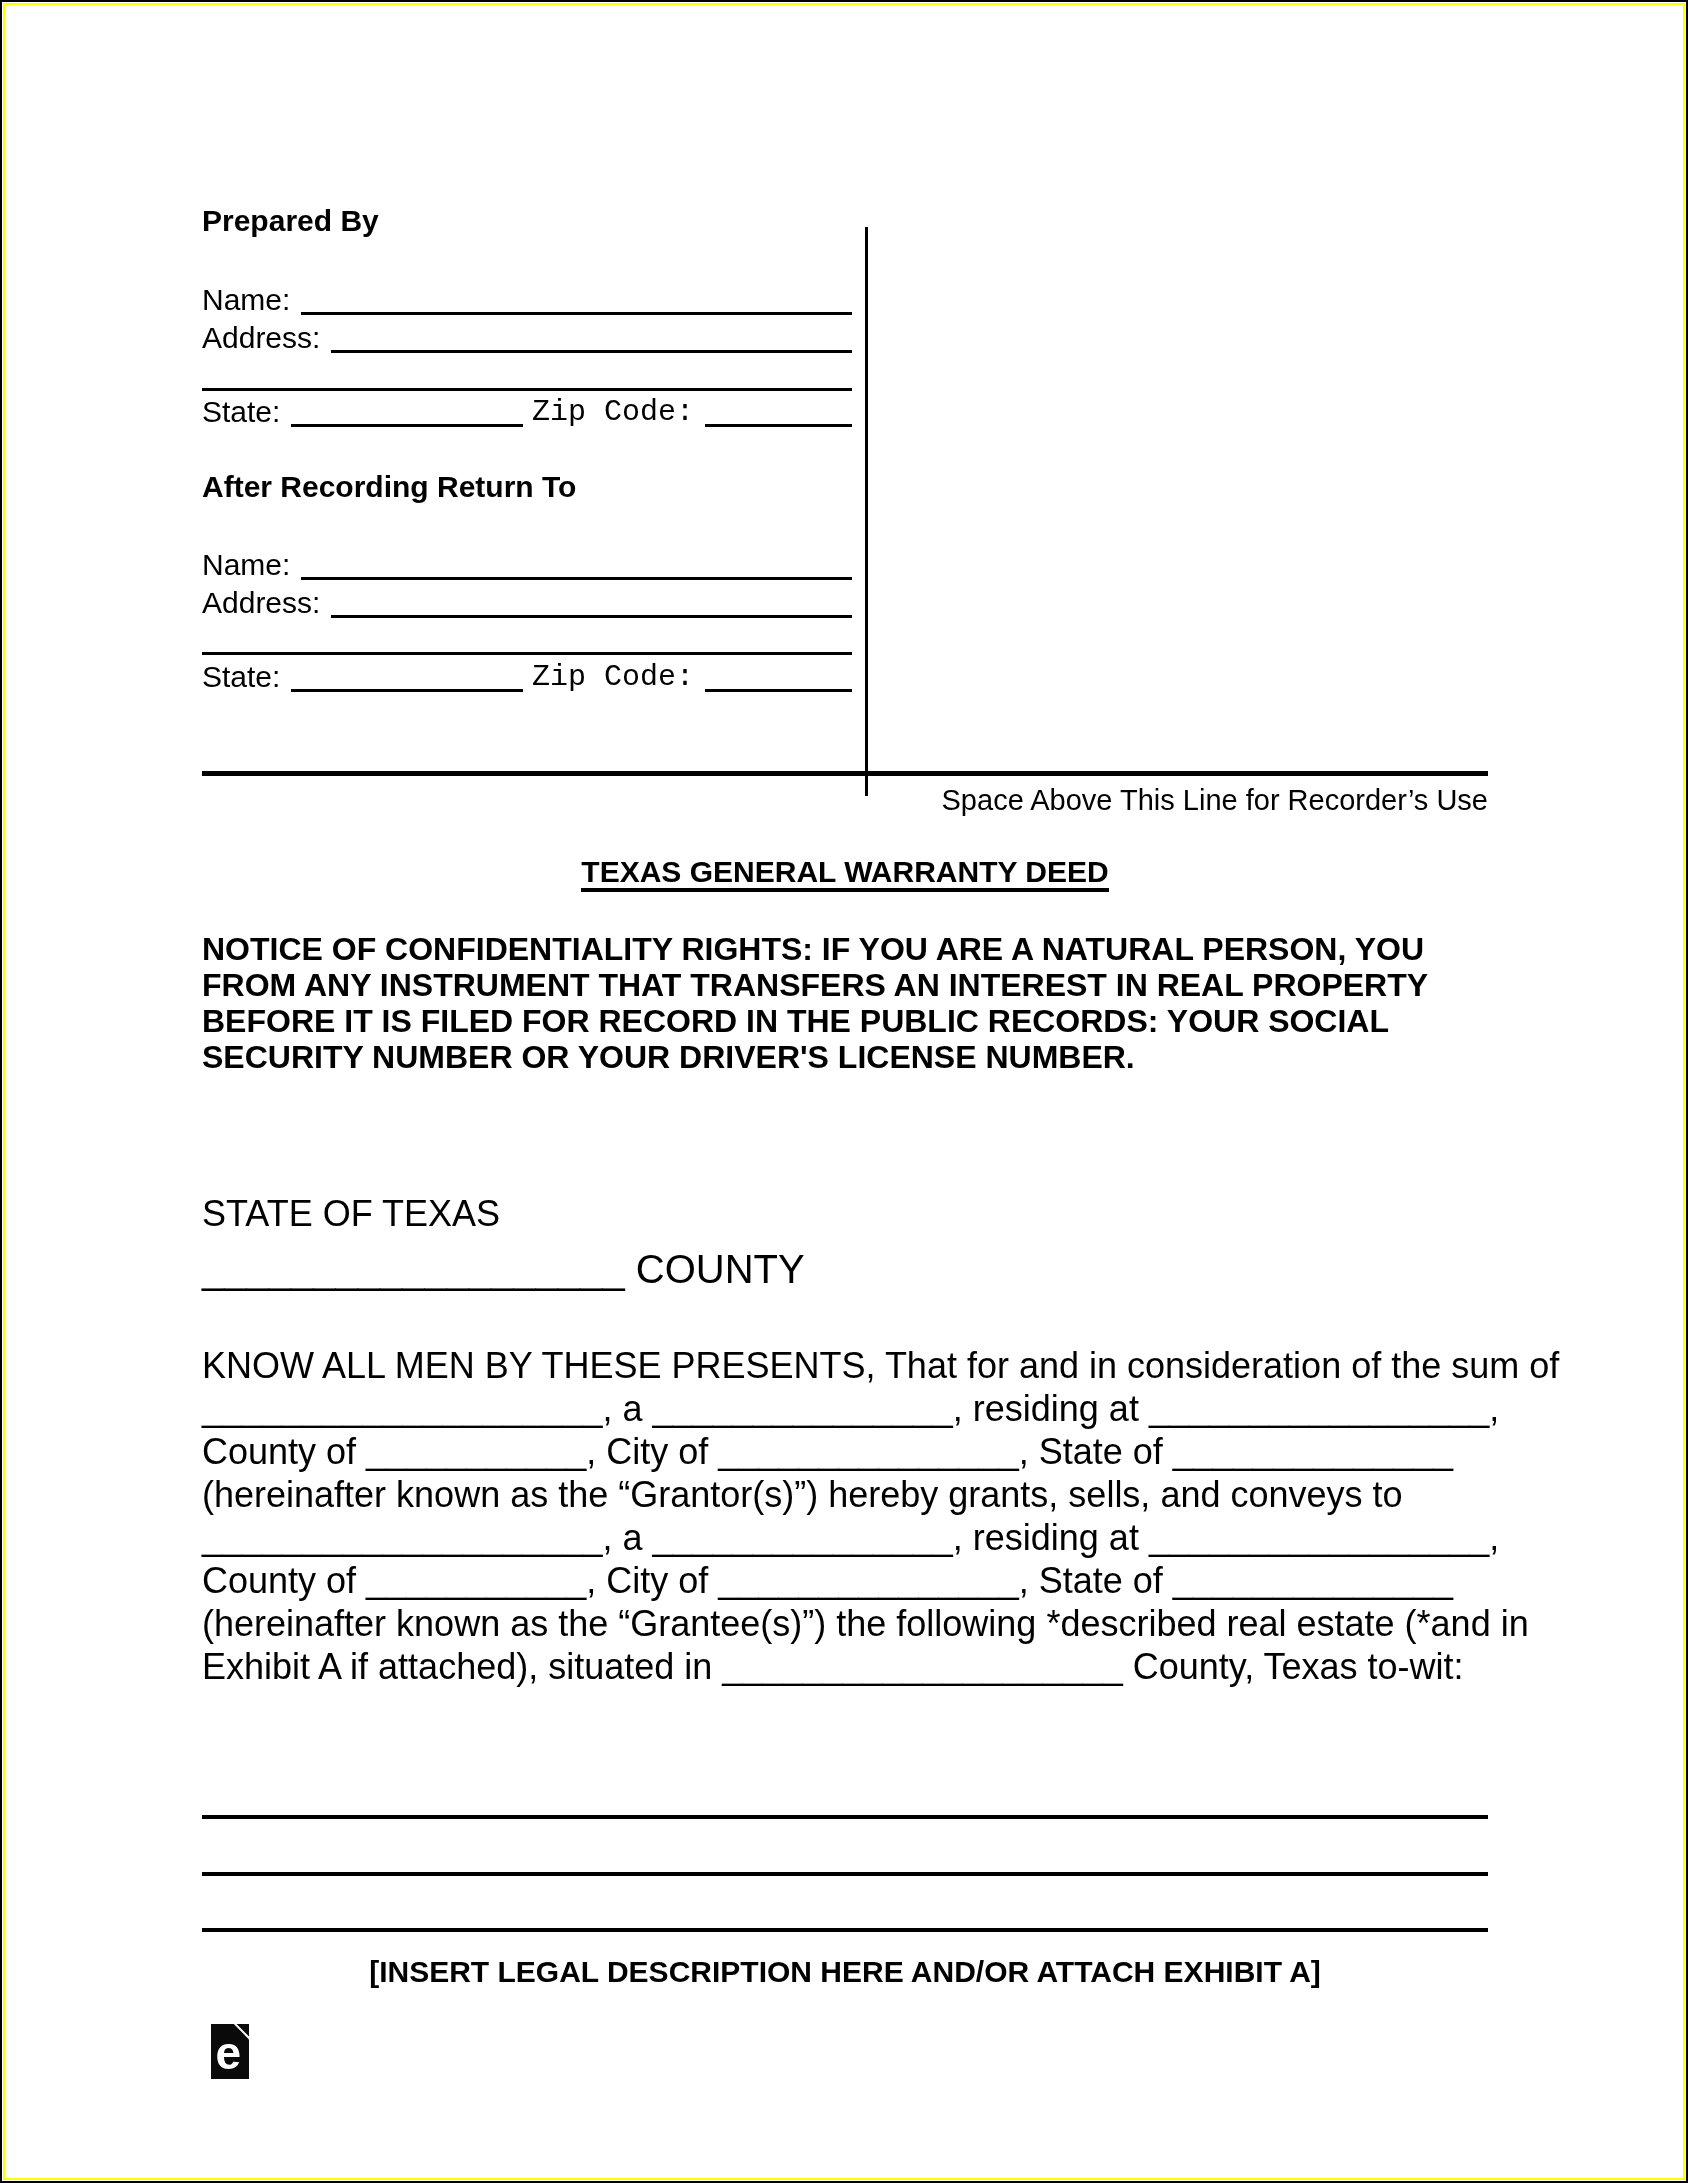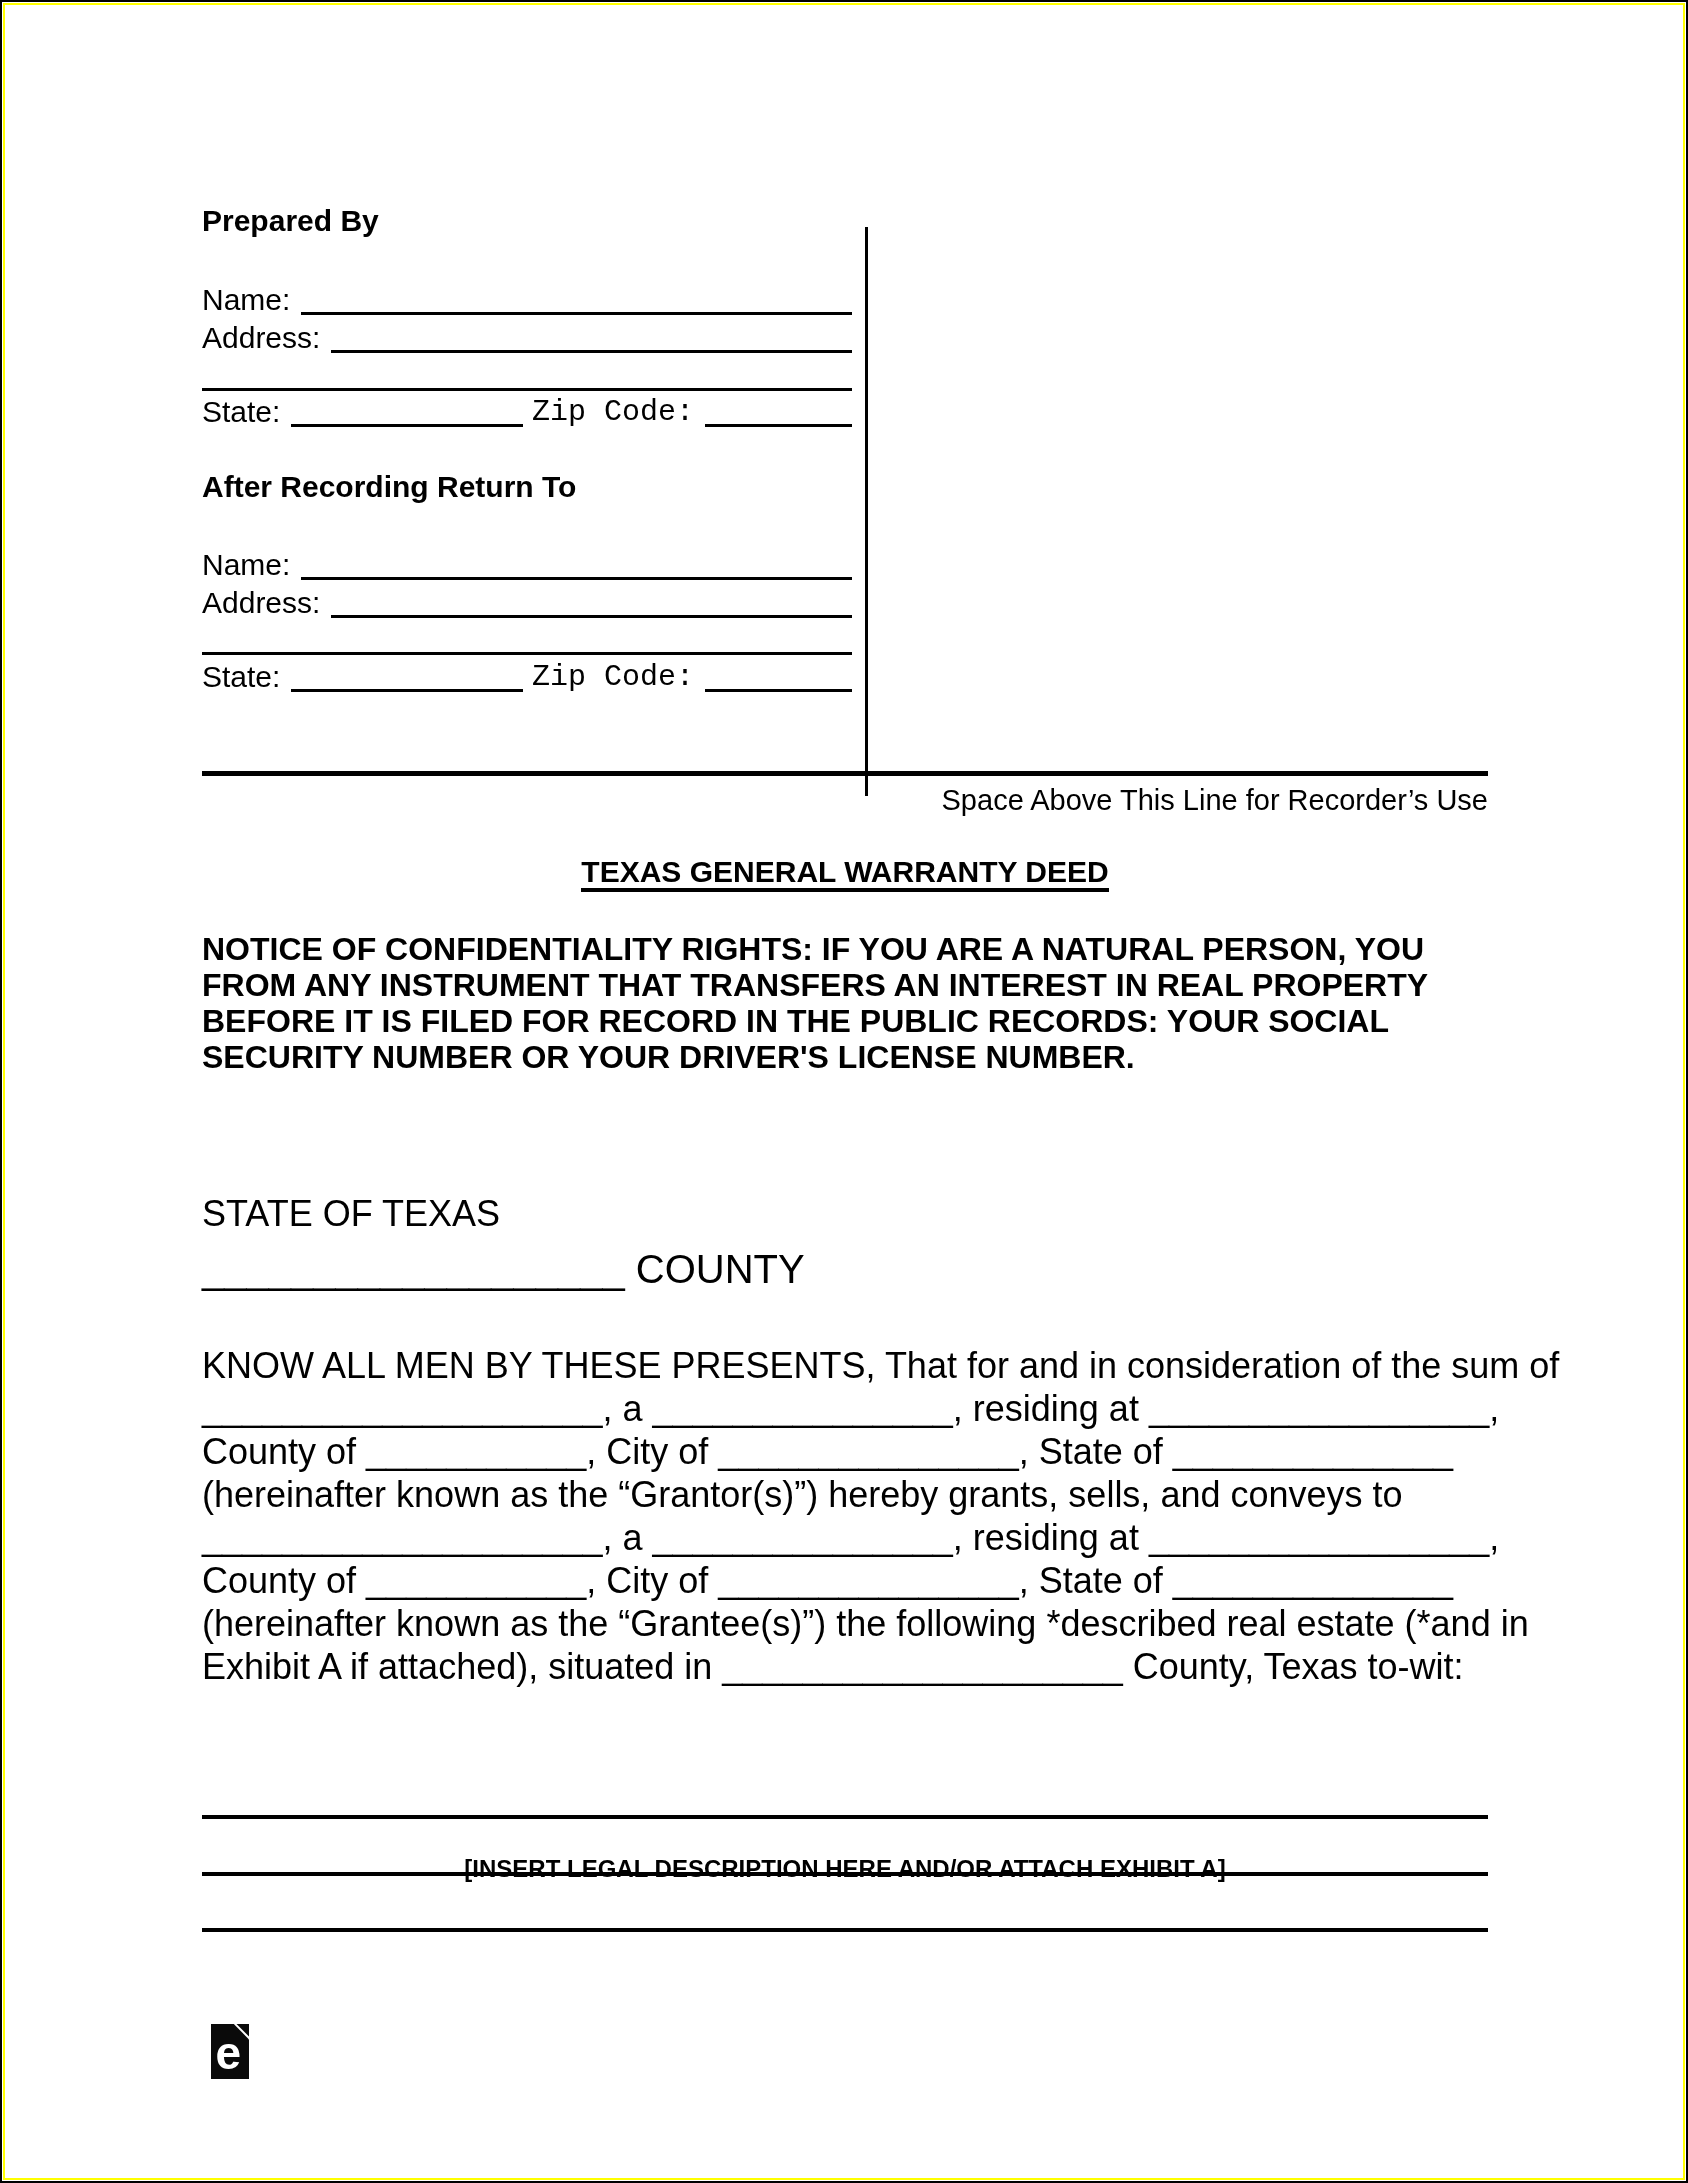--- a/index.html
+++ b/index.html
@@ -35,21 +35,21 @@
   .notice-line { font-weight:bold; font-size:32px; line-height:36px; white-space:pre; }
 
   #state-line  { left:202px; top:1195px; font-size:36px; line-height:38px; white-space:pre; }
   #county-line { left:202px; top:1234px; font-size:40px; line-height:38px; white-space:pre;margin-top:16px; }
 
   #body-par { left:202px; top:1344px; }
   .body-line { font-size:36px; line-height:43px; white-space:pre; }
 
   .desc-line { left:202px; width:1286px; height:4px; background:#000; }
 
-  #insert-wrap { left:202px; top:1852px; width:1286px; text-align:center; font-weight:bold; font-size:24px; line-height:33px; white-space:pre; }
+  #insert-wrap { left:202px; top:1955px; width:1286px; text-align:center; font-weight:bold; font-size:30px; line-height:33px; white-space:pre; }
 
   #logo { left:211px; top:2024px; width:38px; height:55px; overflow:hidden; }
   .logo-shape { position:absolute; inset:0; background:#0a0a0a; clip-path:polygon(0 0, 60% 0, 100% 28%, 100% 100%, 0 100%); }
   .logo-fold { position:absolute; top:0; right:0; width:16.5px; height:16.5px; background:#0a0a0a;
                clip-path:polygon(100% 0, 100% 100%, 0 0); transform:translate(2px,-2px); }
   .logo-e { position:absolute; left:0; right:3.3px; bottom:2.6px; text-align:center; color:#fff;
             font-weight:bold; font-size:46px; line-height:46px; }
 </style>
 </head>
 <body>

